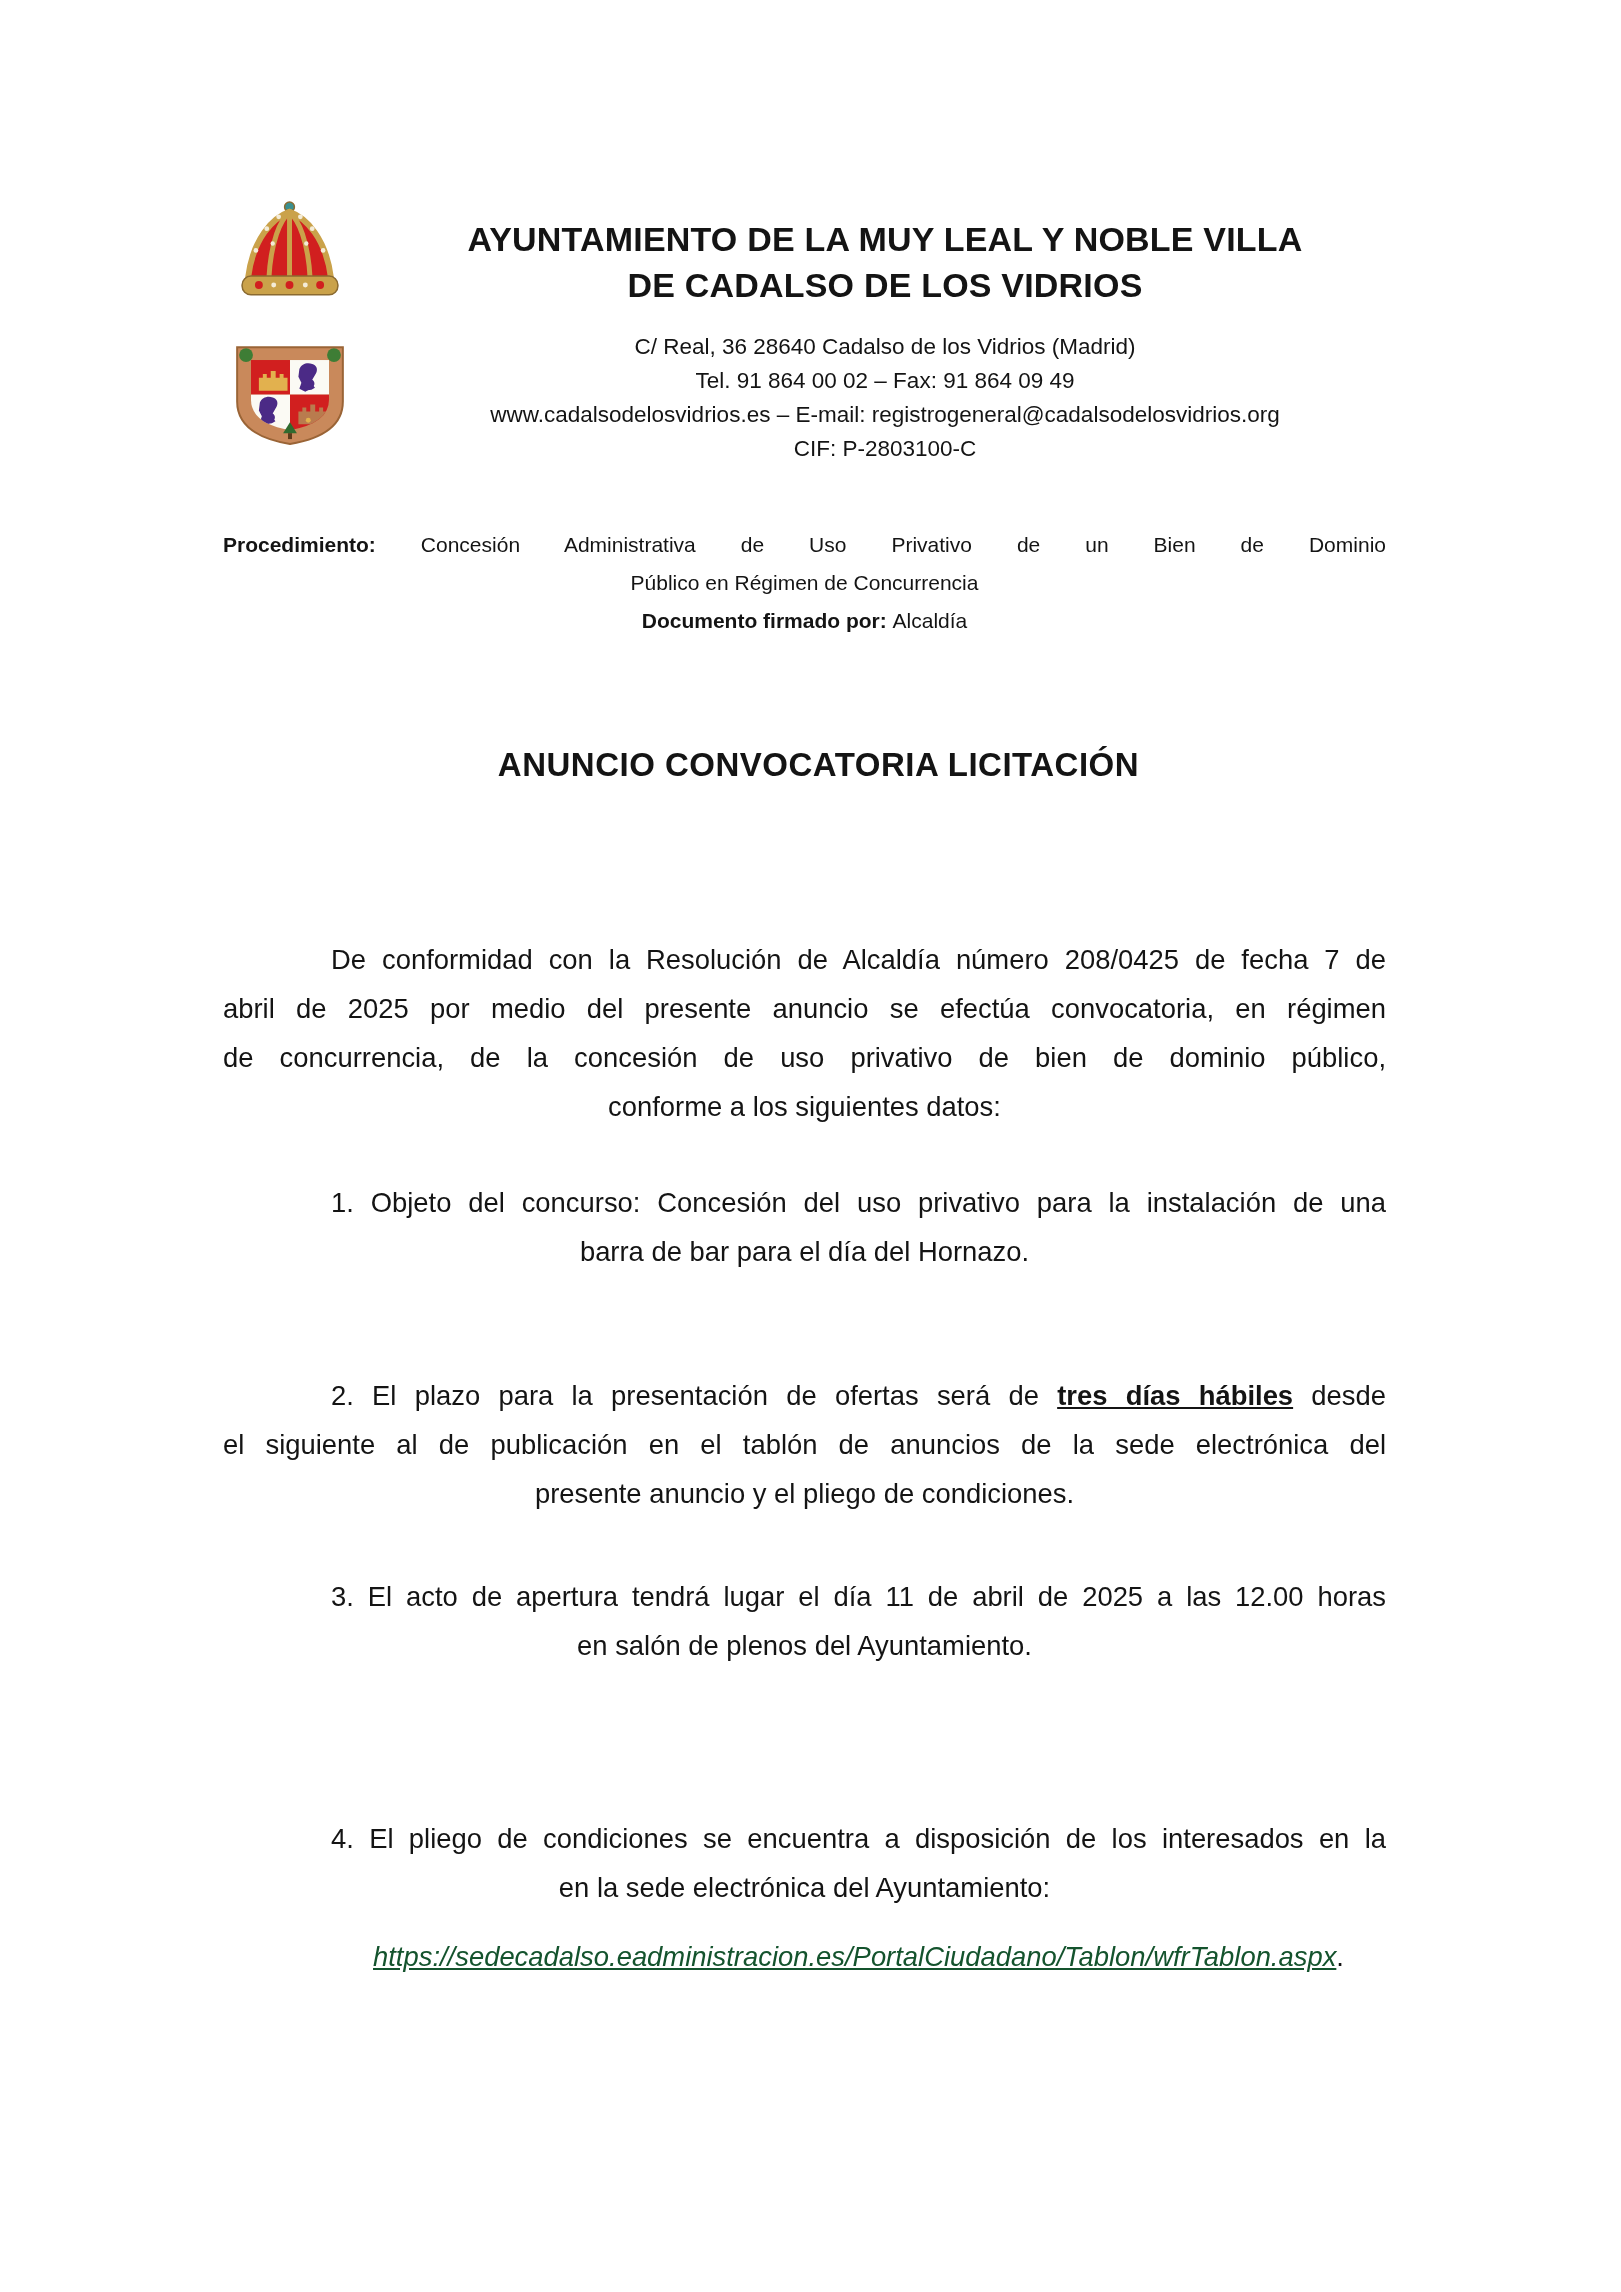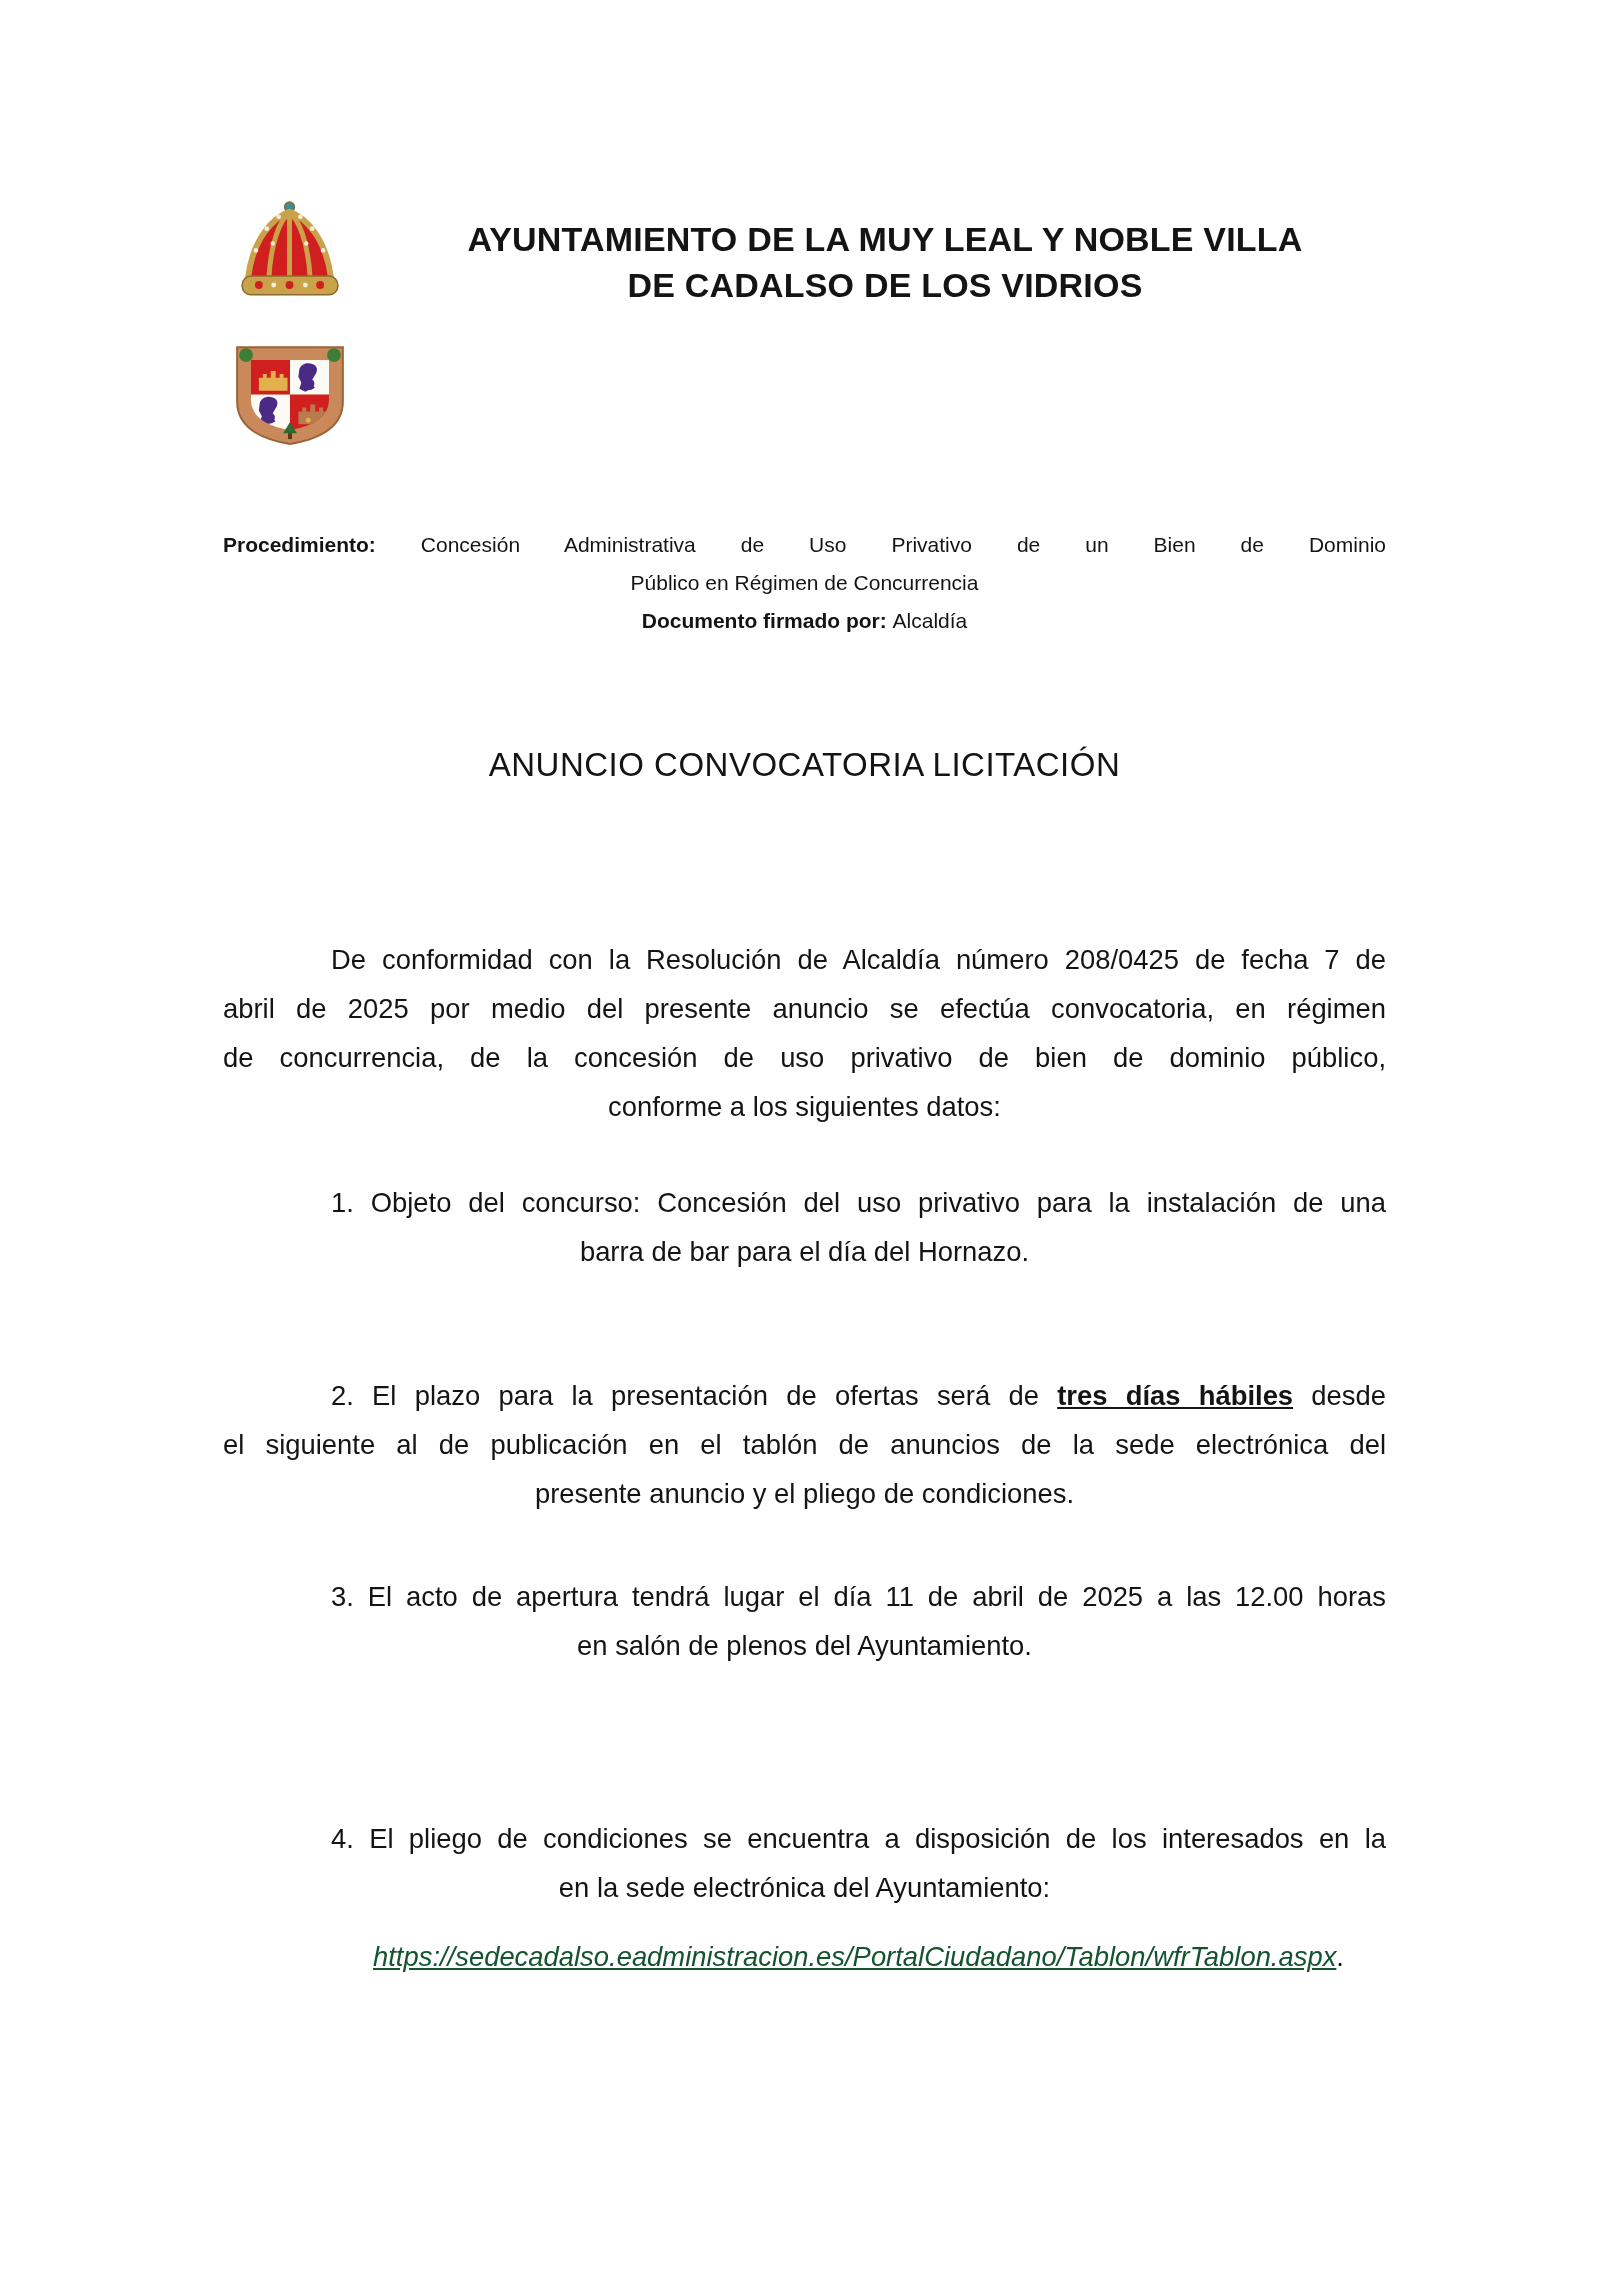--- a/index.html
+++ b/index.html
@@ -13,22 +13,22 @@
   
   .logo{position:absolute;left:223px;top:199px;width:134px;height:247px;}
   .logo svg{width:100%;height:100%;display:block;}
   .header-text{position:absolute;left:245px;top:216px;width:1280px;text-align:center;}
   .org-line{font-weight:bold;font-size:34px;line-height:46px;letter-spacing:0.2px;}
   .contact-block{margin-top:21.6px;}
   .contact-line{font-size:22.5px;line-height:34px;}
 
   
   .meta{position:absolute;left:223px;top:526px;width:1163px;font-size:21px;line-height:38px;}
-  .doc-title{position:absolute;left:223px;top:746px;width:1163px;text-align:center;
-             font-size:33px;font-weight:normal;letter-spacing:0.5px;}
+  .doc-title{position:absolute;left:237px;top:746px;width:1163px;text-align:center;
+             font-size:33px;font-weight:bold;letter-spacing:0.5px;}
   .para{position:absolute;left:223px;width:1163px;font-size:27.4px;line-height:49px;}
   #intro{top:935px}
   #item1{top:1178px}
   #item2{top:1371px}
   #item3{top:1572px}
   #item4{top:1814px}
   #linkline{top:1932px}
 
   .line{text-align:center;white-space:normal;}
   .line.j{text-align:justify;text-align-last:justify;}
@@ -96,20 +96,26 @@
 
         <path d="M67.5 226 l-7 11 h14 z" fill="#2f6b2f"></path>
         <rect x="65.5" y="237" width="4" height="6" fill="#5a3a1a"></rect>
       </g>
     </svg>
   </div>
 
   <div class="header-text">
     <div class="org-line">AYUNTAMIENTO DE LA MUY LEAL Y NOBLE VILLA</div>
     <div class="org-line">DE CADALSO DE LOS VIDRIOS</div>
+    <div class="contact-block">
+      <div class="contact-line">C/ Real, 36    28640 Cadalso de los Vidrios (Madrid)</div>
+      <div class="contact-line">Tel. 91 864 00 02 – Fax: 91 864 09 49</div>
+      <div class="contact-line">www.cadalsodelosvidrios.es – E-mail: registrogeneral@cadalsodelosvidrios.org</div>
+      <div class="contact-line">CIF:  P-2803100-C</div>
+    </div>
   </div>
 
   <div class="meta">
       <div class="line j"><span class="b">Procedimiento: </span><span>Concesión Administrativa de Uso Privativo de un Bien de Dominio</span></div>
       <div class="line"><span>Público en Régimen de Concurrencia</span></div>
       <div class="line"><span class="b">Documento firmado por: </span><span>Alcaldía</span></div>
     </div>
 
   <div class="doc-title">ANUNCIO CONVOCATORIA LICITACIÓN</div>
 

